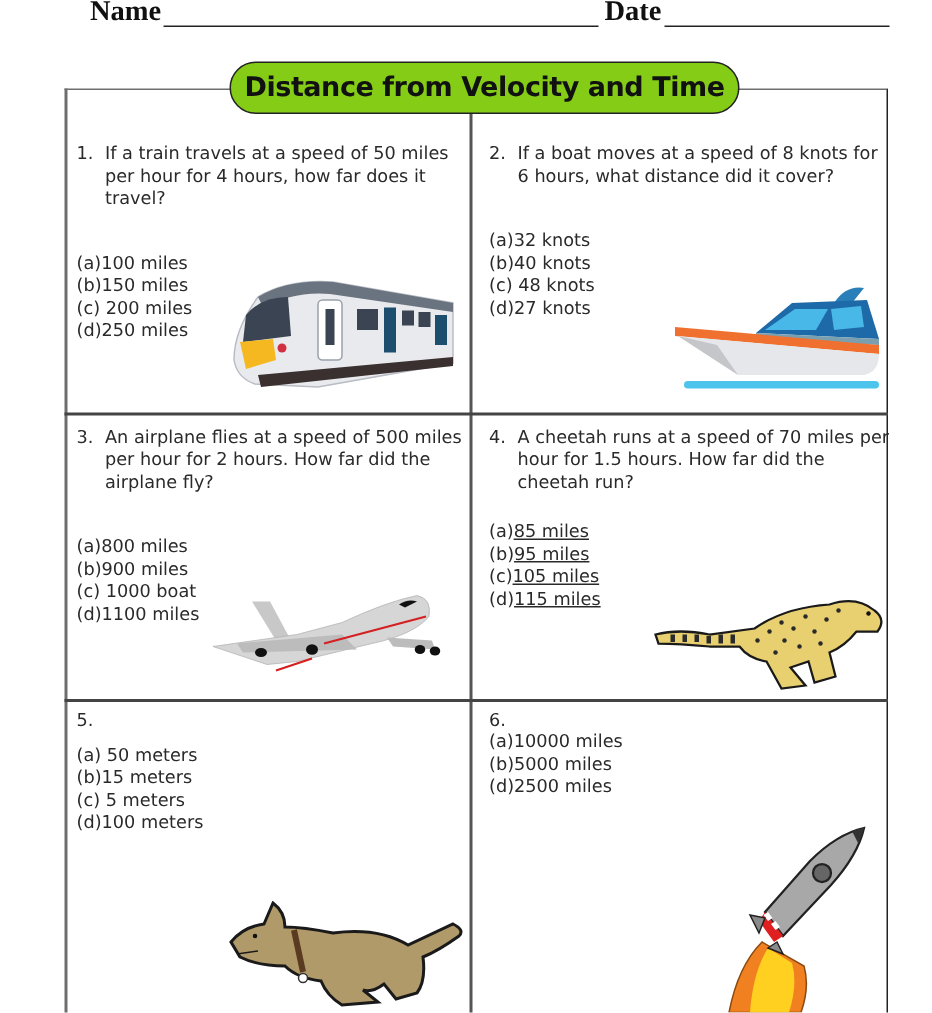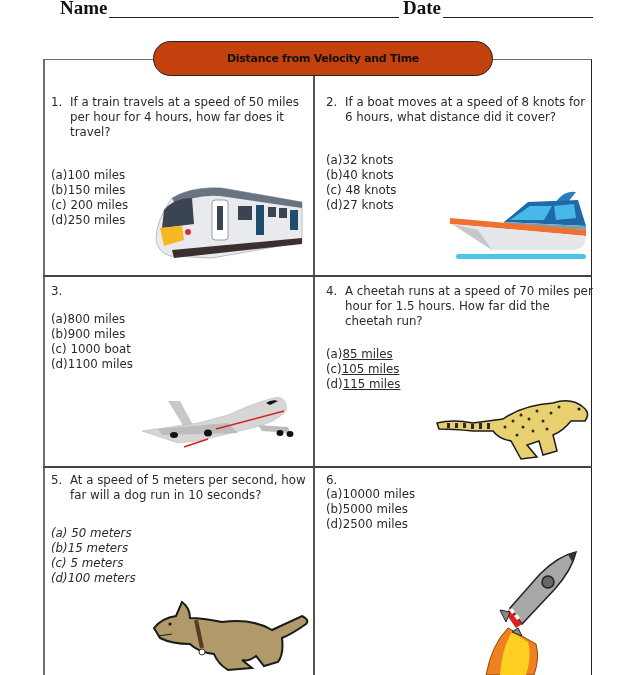--- a/index.html
+++ b/index.html
@@ -6,21 +6,21 @@
     body { width: 621px; height: 675px; position: relative; overflow: hidden; font-family: "DejaVu Sans", sans-serif; color: #222; }
 
     .header-line { position: absolute; top: 0; left: 17px; width: 621px; height: 24px; font-family: "Liberation Serif", serif; font-size: 19px; color: #111; font-weight: bold; }
     .hl-label { position: absolute; top: -3px; }
     .hl-rule { position: absolute; top: 17px; height: 1px; background: #222; }
 
     .box { position: absolute; left: 43px; top: 59px; width: 549px; height: 640px; border-left: 2px solid #6e6e6e; border-right: 1.5px solid #222; border-top: 1.5px solid #6e6e6e; box-sizing: border-box; }
     .vdiv { position: absolute; left: 313px; top: 59px; width: 1.5px; height: 620px; background: #555; }
     .hdiv { position: absolute; left: 43px; width: 549px; height: 1.5px; background: #444; }
 
-    .title-pill { position: absolute; left: 153px; top: 41px; width: 340px; height: 35px; border: 1.5px solid #222; border-radius: 18px; background: #c2410c; box-sizing: border-box; display: flex; align-items: center; justify-content: center; font-family: "DejaVu Sans", sans-serif; font-weight: bold; font-size: 11px; color: #111; letter-spacing: -0.3px; }
+    .title-pill { position: absolute; left: 153px; top: 41px; width: 340px; height: 35px; border: 1.5px solid #222; border-radius: 18px; background: #84cc16; box-sizing: border-box; display: flex; align-items: center; justify-content: center; font-family: "DejaVu Sans", sans-serif; font-weight: bold; font-size: 18px; color: #111; letter-spacing: -0.3px; }
 
     .cell { position: absolute; width: 268px; font-size: 11.8px; line-height: 15px; color: #2a2a2a; }
     .q { position: relative; padding-left: 19px; }
     .q-num { position: absolute; left: 0; top: 0; }
     .opts { margin-top: 28px; }
     .opt { display: block; }
     .opt-l { display: inline-block; }
 
     .illus { position: absolute; }
   </style>
@@ -55,41 +55,42 @@
   <div class="q"><span class="q-num">2.</span><span>If a boat moves at a speed of 8 knots for 6 hours, what distance did it cover?</span></div>
   <div class="opts">
     <span class="opt"><span class="opt-l">(a)</span><span>32 knots</span></span>
     <span class="opt"><span class="opt-l">(b)</span><span>40 knots</span></span>
     <span class="opt"><span class="opt-l">(c)</span> <span>48 knots</span></span>
     <span class="opt"><span class="opt-l">(d)</span><span>27 knots</span></span>
   </div>
 </div>
 
 <div class="cell" style="left:51px; top:284px;">
-  <div class="q"><span class="q-num">3.</span></div>
+  <div class="q"><span class="q-num">3.</span><span>An airplane flies at a speed of 500 miles per hour for 2 hours. How far did the airplane fly?</span></div>
   <div class="opts">
     <span class="opt"><span class="opt-l">(a)</span><span>800 miles</span></span>
     <span class="opt"><span class="opt-l">(b)</span><span>900 miles</span></span>
     <span class="opt"><span class="opt-l">(c)</span> <span>1000 boat</span></span>
     <span class="opt"><span class="opt-l">(d)</span><span>1100 miles</span></span>
   </div>
 </div>
 
 <div class="cell" style="left:326px; top:284px;">
   <div class="q"><span class="q-num">4.</span><span>A cheetah runs at a speed of 70 miles per hour for 1.5 hours. How far did the cheetah run?</span></div>
   <div class="opts" style="margin-top:18px;text-decoration:underline;">
     <span class="opt"><span class="opt-l">(a)</span><span>85 miles</span></span>
+    <span class="opt"><span class="opt-l">(b)</span><span>95 miles</span></span>
     <span class="opt"><span class="opt-l">(c)</span><span>105 miles</span></span>
     <span class="opt"><span class="opt-l">(d)</span><span>115 miles</span></span>
   </div>
 </div>
 
 <div class="cell" style="left:51px; top:473px;">
-  <div class="q"><span class="q-num">5.</span><span>At a speed of 5 meters per second, how far will a dog run in 10 seconds?</span></div>
-  <div class="opts" style="margin-top:23px;font-style:italic;">
+  <div class="q"><span class="q-num">5.</span></div>
+  <div class="opts" style="margin-top:23px;">
     <span class="opt"><span class="opt-l">(a)</span> <span>50 meters</span></span>
     <span class="opt"><span class="opt-l">(b)</span><span>15 meters</span></span>
     <span class="opt"><span class="opt-l">(c)</span> <span>5 meters</span></span>
     <span class="opt"><span class="opt-l">(d)</span><span>100 meters</span></span>
   </div>
 </div>
 
 <div class="cell" style="left:326px; top:473px;">
   <div class="q"><span class="q-num">6.</span></div>
   <div class="opts" style="margin-top:14px;">

